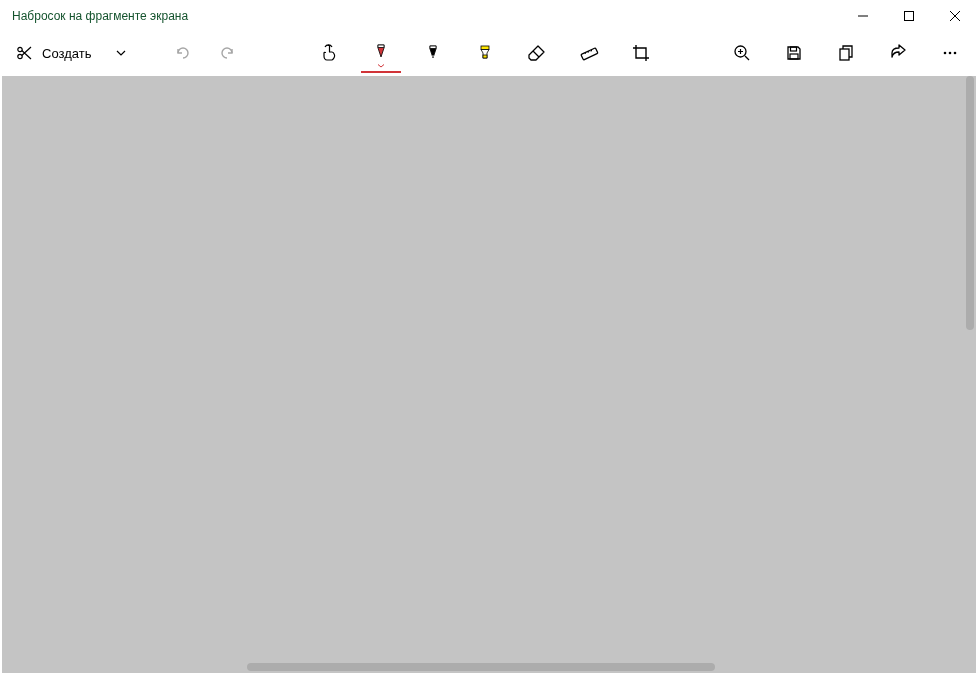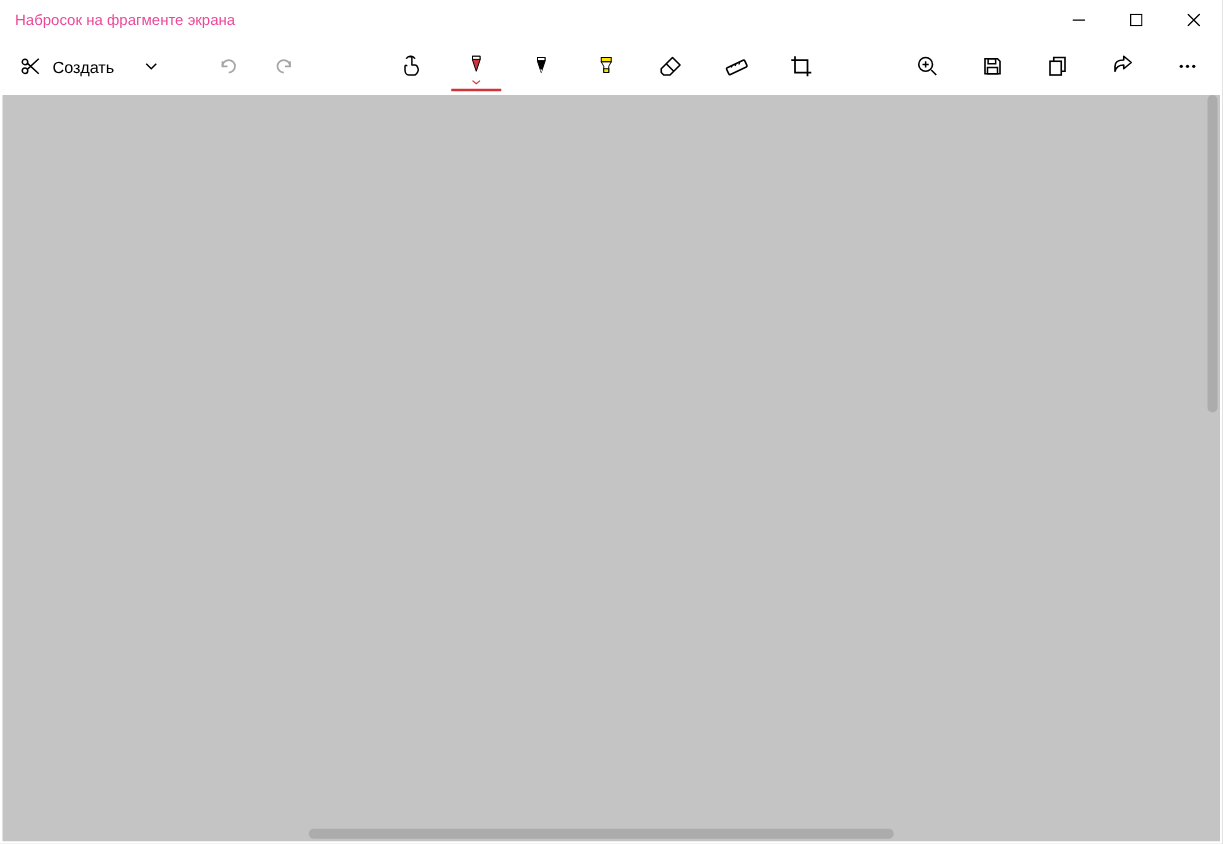--- a/index.html
+++ b/index.html
@@ -14,21 +14,21 @@
     }
     .titlebar {
       height: 32px;
       display: flex;
       justify-content: space-between;
       align-items: center;
       padding-left: 12px;
     }
     .title {
       font-size: 12px;
-      color: #ec4899;
+      color: #14532d;
     }
     .win-controls {
       display: flex;
       height: 100%;
     }
     .win-btn {
       width: 46px;
       height: 32px;
       display: flex;
       align-items: center;

